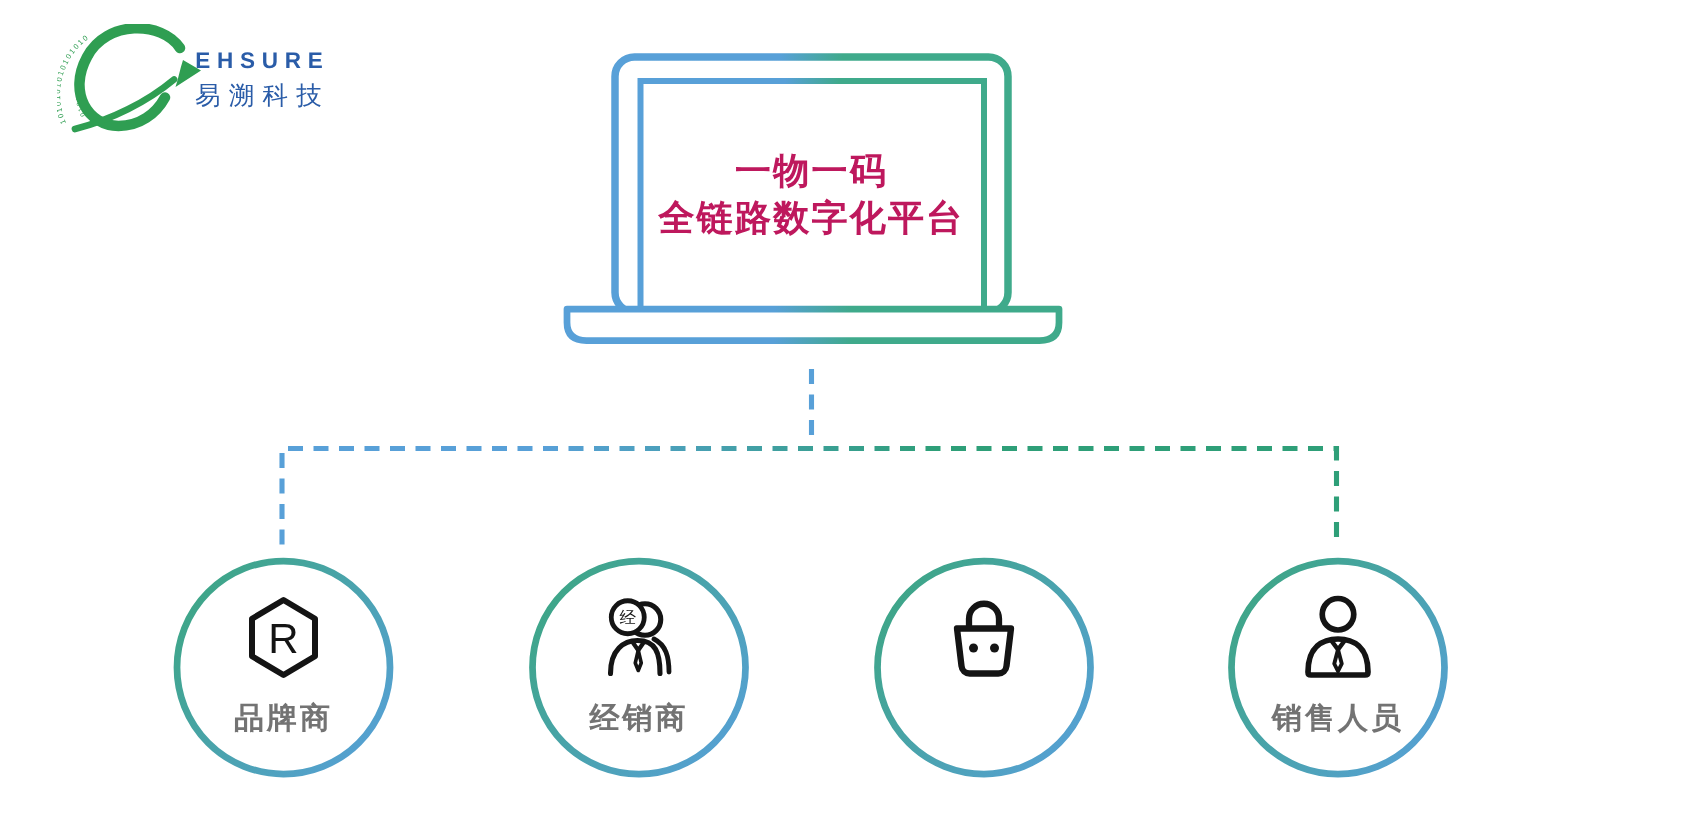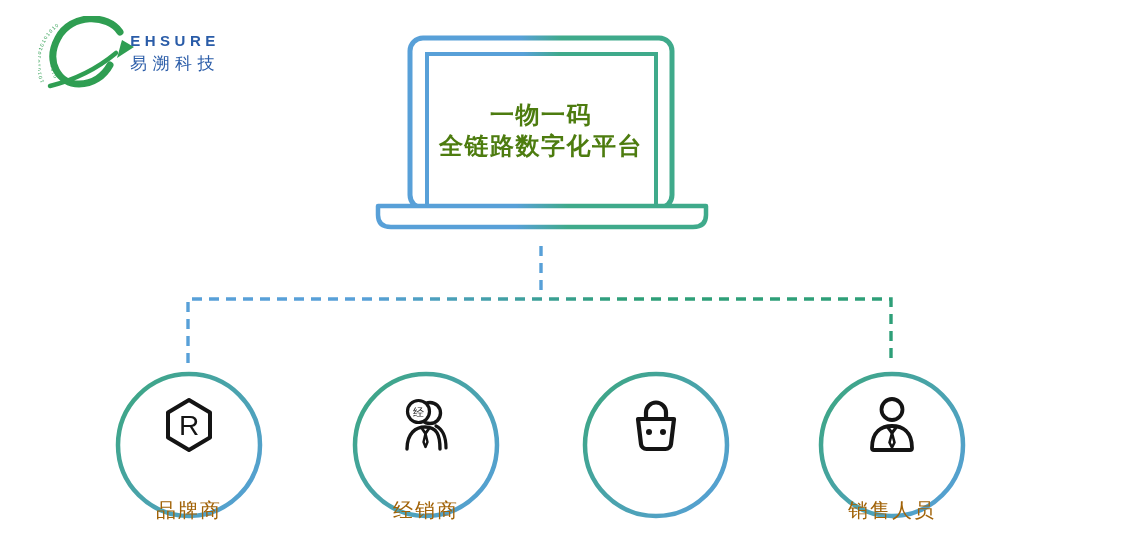--- a/index.html
+++ b/index.html
@@ -10,31 +10,31 @@
   .logo{position:absolute;left:38px;top:16px;display:flex;align-items:flex-start;}
   .logo-swoosh{display:block;}
   .logo-text{margin-left:-6px;padding-top:16px;}
   .brand-en{color:#2A5CA8;font-size:15px;font-weight:bold;letter-spacing:4.5px;line-height:1.2;text-align:center;}
   .brand-cn{color:#2A5CA8;font-size:17px;letter-spacing:5.5px;line-height:1.35;margin-top:3px;
     font-family:Liberation Serif, serif;}
 
   
   .laptop{position:absolute;left:370px;top:28px;width:345px;height:205px;}
   .screen-text{position:absolute;left:390px;top:99px;width:302px;text-align:center;
-    color:#4d7c0f;font-weight:bold;font-size:24px;line-height:31px;letter-spacing:1.5px;}
+    color:#be185d;font-weight:bold;font-size:24px;line-height:31px;letter-spacing:1.5px;}
 
   
   .connectors{position:absolute;left:0;top:0;width:1127px;height:559px;pointer-events:none;}
 
   
   .node{position:absolute;width:150px;height:150px;}
   .node .ring{position:absolute;left:0;top:0;width:150px;height:150px;}
   .node .icon{position:absolute;left:43px;top:23px;width:64px;height:64px;}
   .node-label{position:absolute;left:0;top:95px;width:100%;text-align:center;
-    color:#a16207;font-size:20px;font-weight:normal;letter-spacing:2px;margin-top:32px;}
+    color:#737373;font-size:20px;font-weight:bold;letter-spacing:2px;}
   .defs-holder{position:absolute;width:0;height:0;}
 </style>
 </head>
 <body>
 
 <div class="canvas">
 
   <svg class="defs-holder" aria-hidden="true">
     <defs>
       <linearGradient id="gradLaptop" x1="0" y1="0" x2="1" y2="0">

